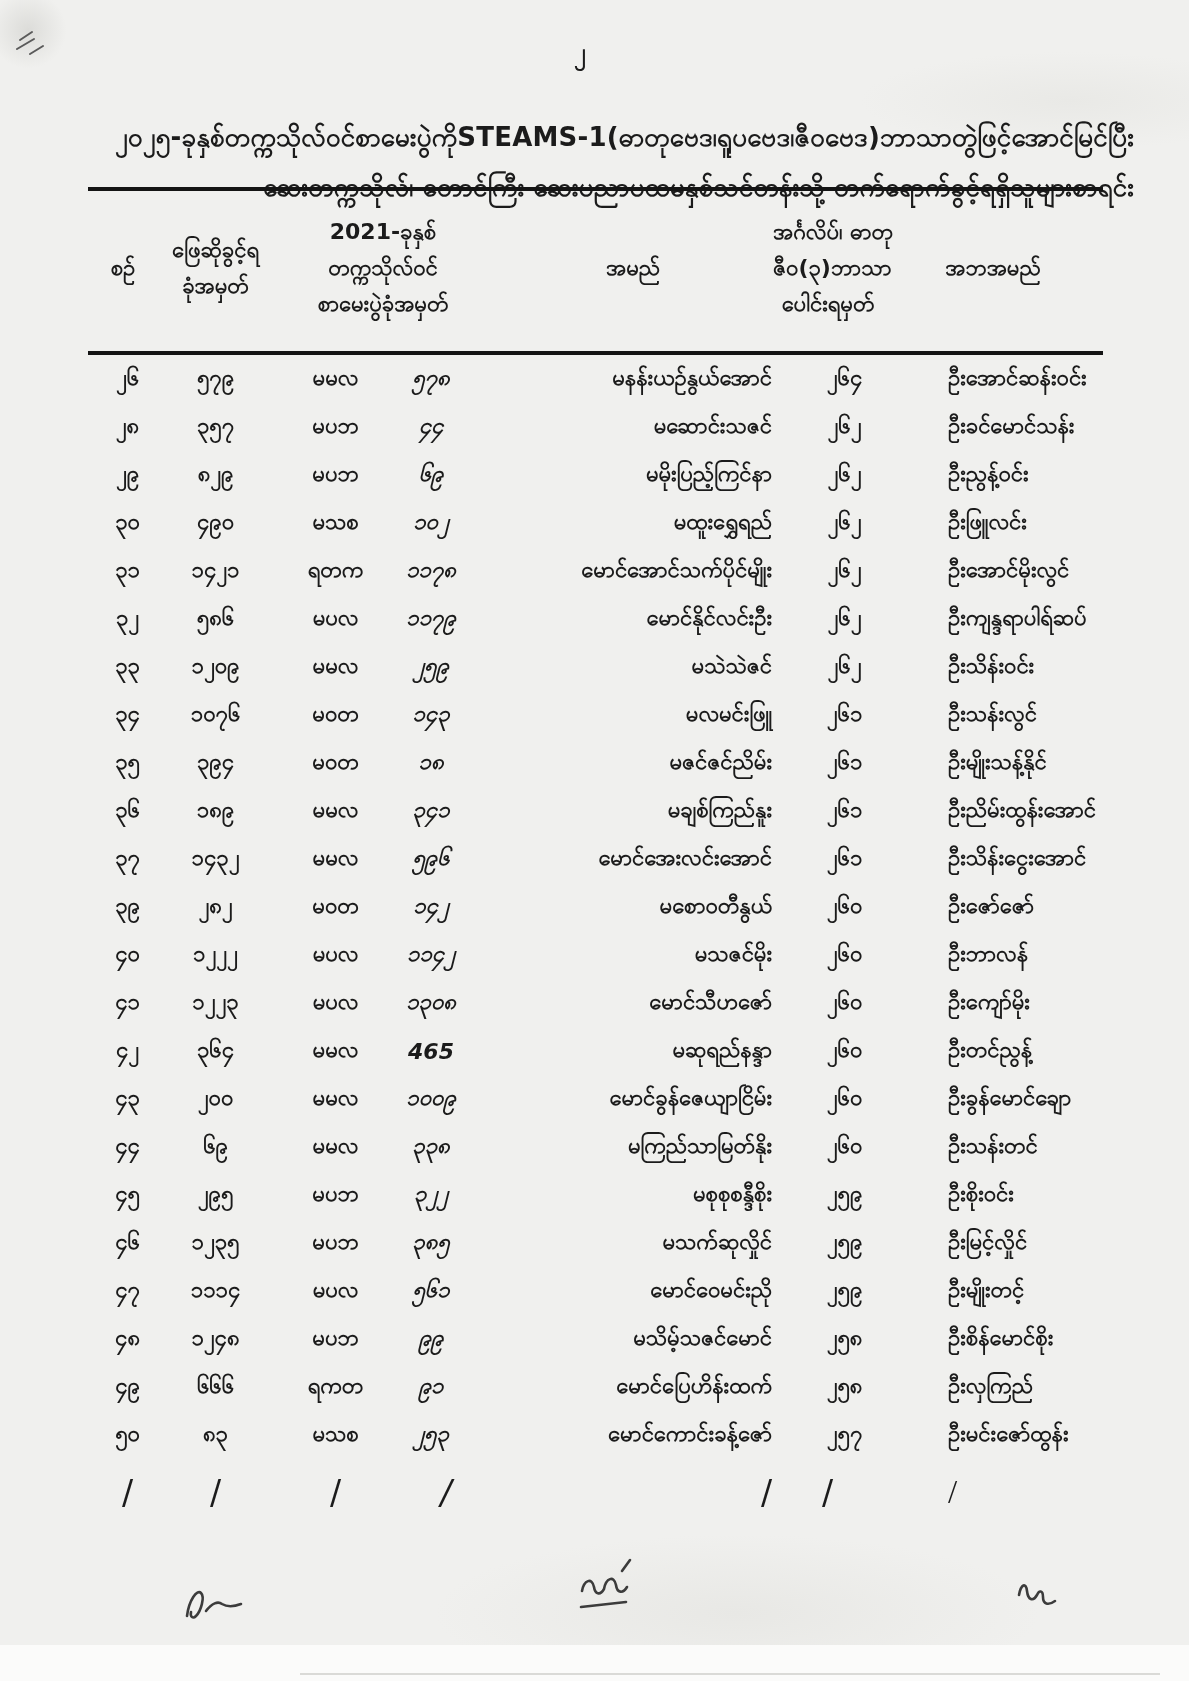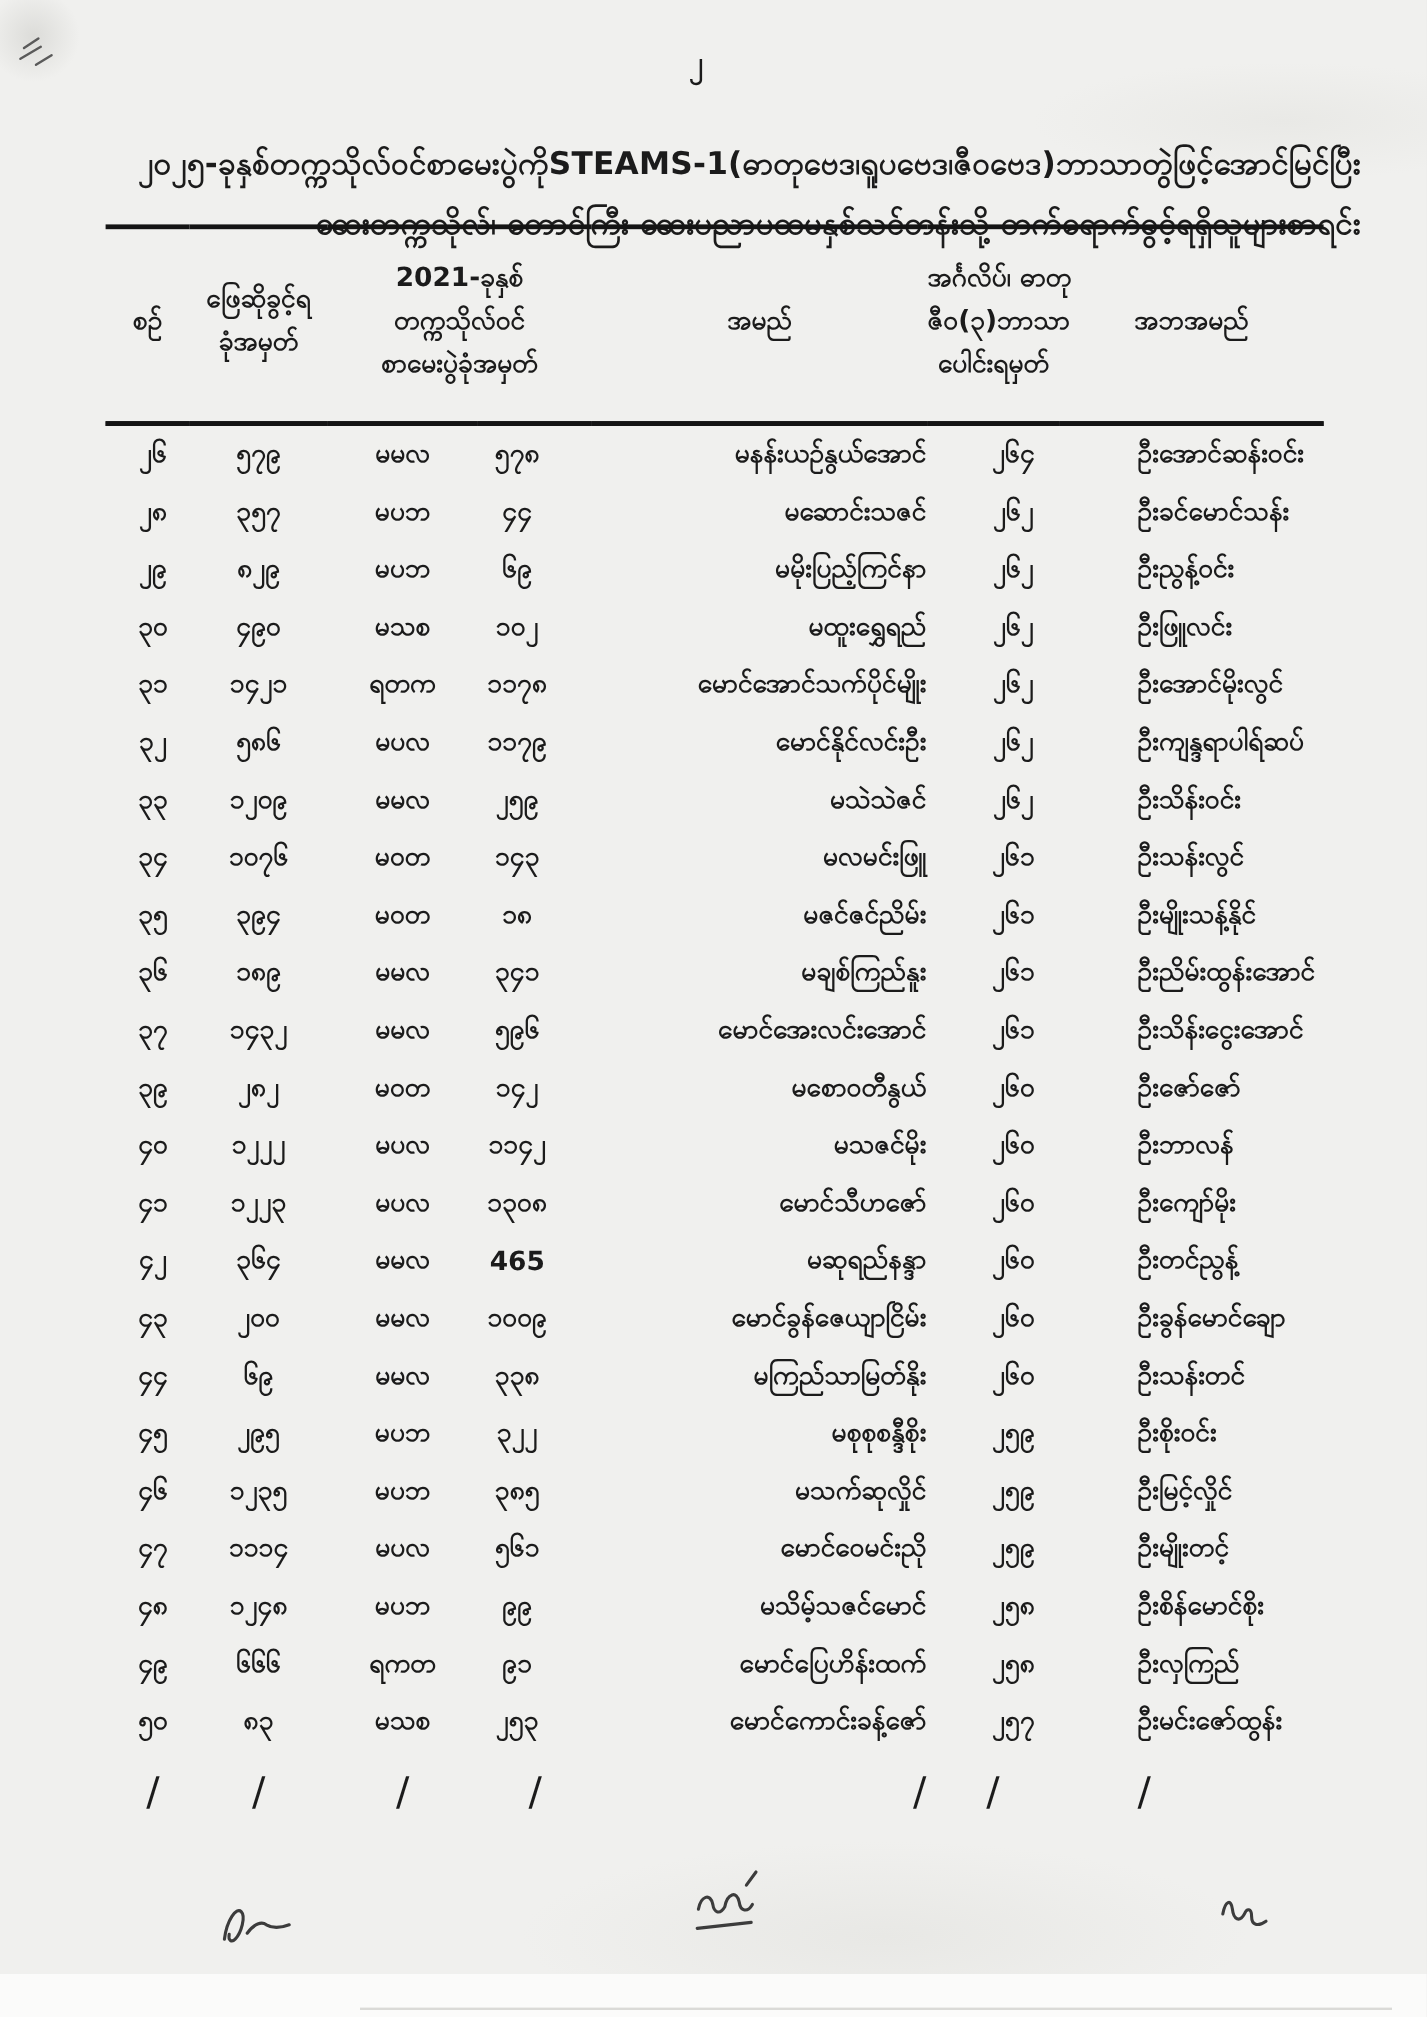--- a/index.html
+++ b/index.html
@@ -34,24 +34,24 @@
     vertical-align:middle;text-align:center;
     height:146px;padding:4px 0 10px 0;
   }
   thead .hline{line-height:36px;white-space:nowrap;}
   tbody td{
     height:46px;font-size:22px;font-weight:600;
     text-align:center;vertical-align:middle;
     white-space:nowrap;overflow:visible;
   }
   tbody td.c0{padding-left:10px;text-align:center;}
-  tbody td.c3{padding-right:30px;}
+  tbody td.c3{padding-right:30px;font-style:italic;}
   tbody td.c4{text-align:right;padding-left:8px;}
   tbody td.c5{padding-left:34px;}
-  tbody td.c6{text-align:left;padding-left:65px;}
+  tbody td.c6{text-align:left;padding-left:65px;font-family:Liberation Serif, serif;}
   tr.end-row td{height:62px;font-size:33px;font-weight:400;padding-top:2px;}
   tr.end-row td.c3{padding-right:0;}
   tr.end-row td.c4{padding-left:48px;}
   tr.end-row td.c5{padding-left:0;}
   .sig{position:absolute;}
   .sig path{fill:none;stroke:#3c3c3c;stroke-width:2.6;stroke-linecap:round;stroke-linejoin:round;}
   .corner-mark path{fill:none;stroke:#5a5a5a;stroke-width:2;stroke-linecap:round;}
   .bottom-strip{position:absolute;left:0;top:1645px;width:1189px;height:36px;background:#fbfbfa;}
   .scan-shadow-line{position:absolute;left:300px;top:1673px;width:860px;height:2px;background:#c8c8c5;opacity:.65;}
 </style>

